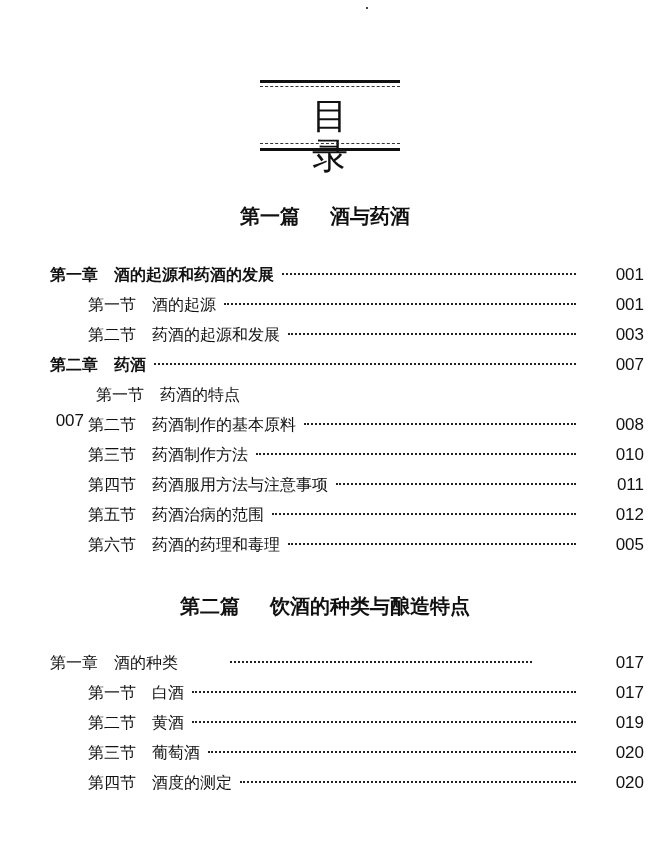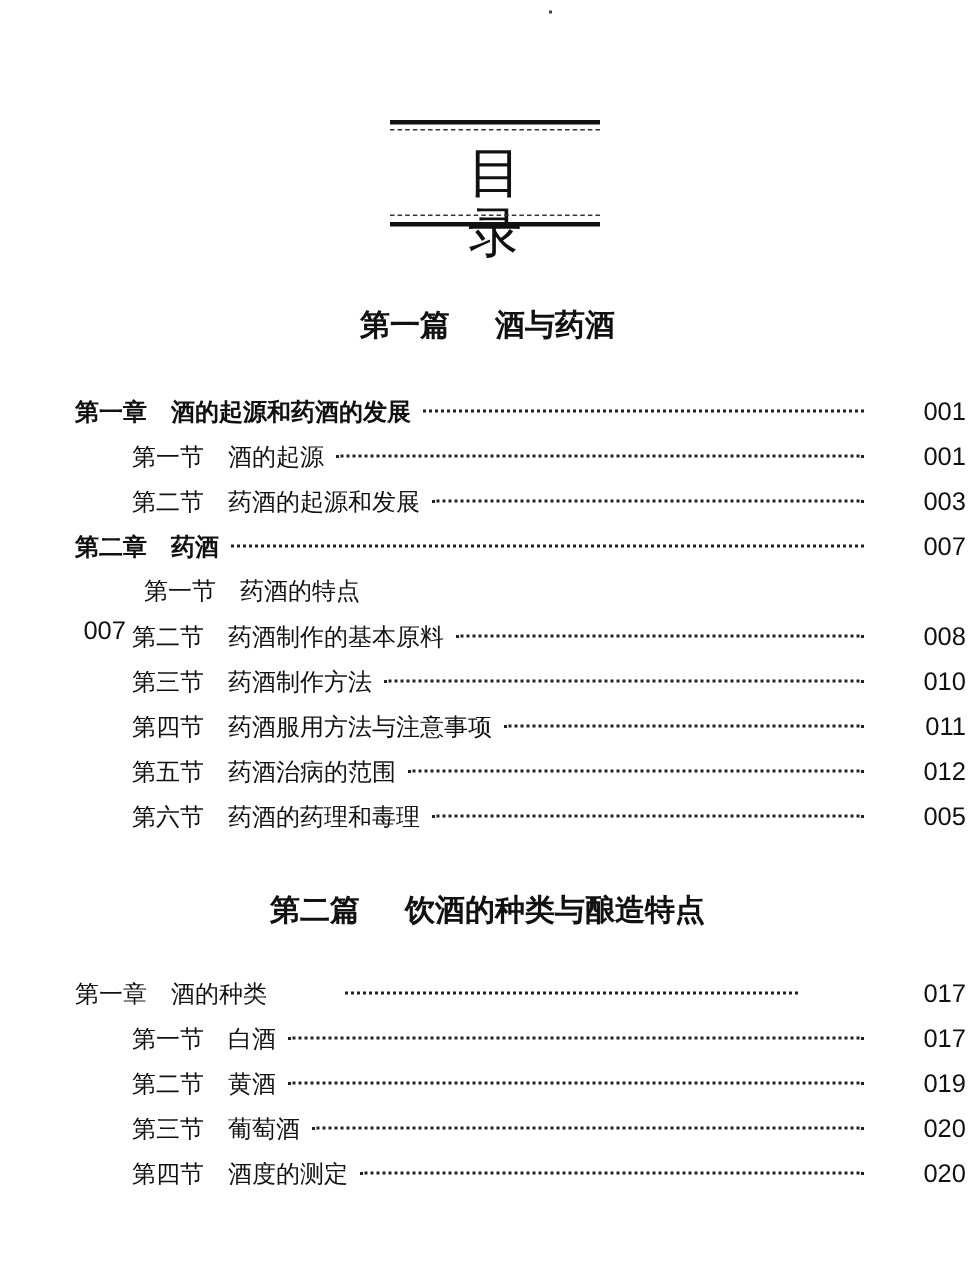--- a/index.html
+++ b/index.html
@@ -77,21 +77,21 @@
       font-size: 16px;
       display: flex;
       align-items: baseline;
     }
     .toc-row .label {
       white-space: nowrap;
       display: inline-block;
     }
     .toc-row .label .sec-num { margin-right: 16px; }
     .toc-row.chapter .label { padding-left: 34px; }
-    .toc-row.section .label { padding-left: 72px; font-family: Liberation Serif, serif; }
+    .toc-row.section .label { padding-left: 72px; }
     .toc-row.bold .label { font-weight: bold; }
     .toc-row .leader {
       flex: 1;
       margin: 0 8px 0 8px;
       border-bottom: 2px dotted #222;
       height: 0;
       position: relative;
       top: -5px;
     }
     .toc-row .page {

